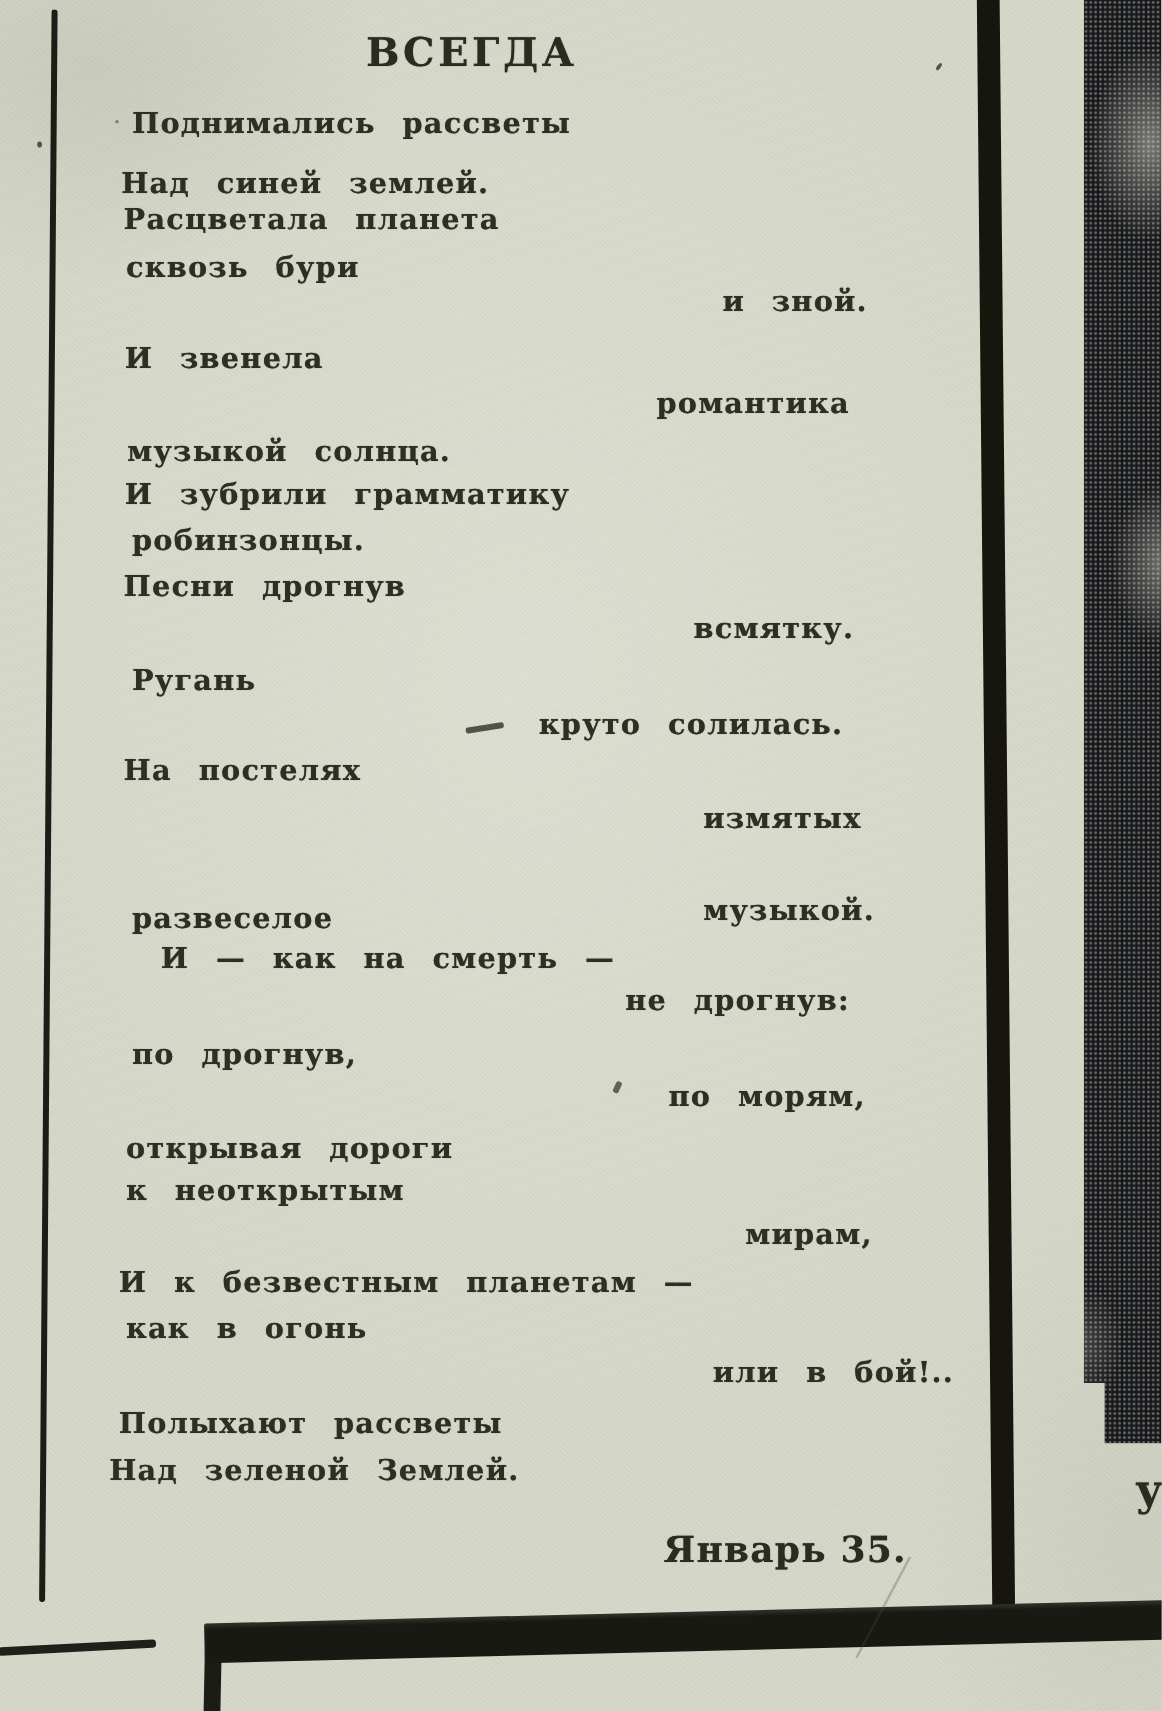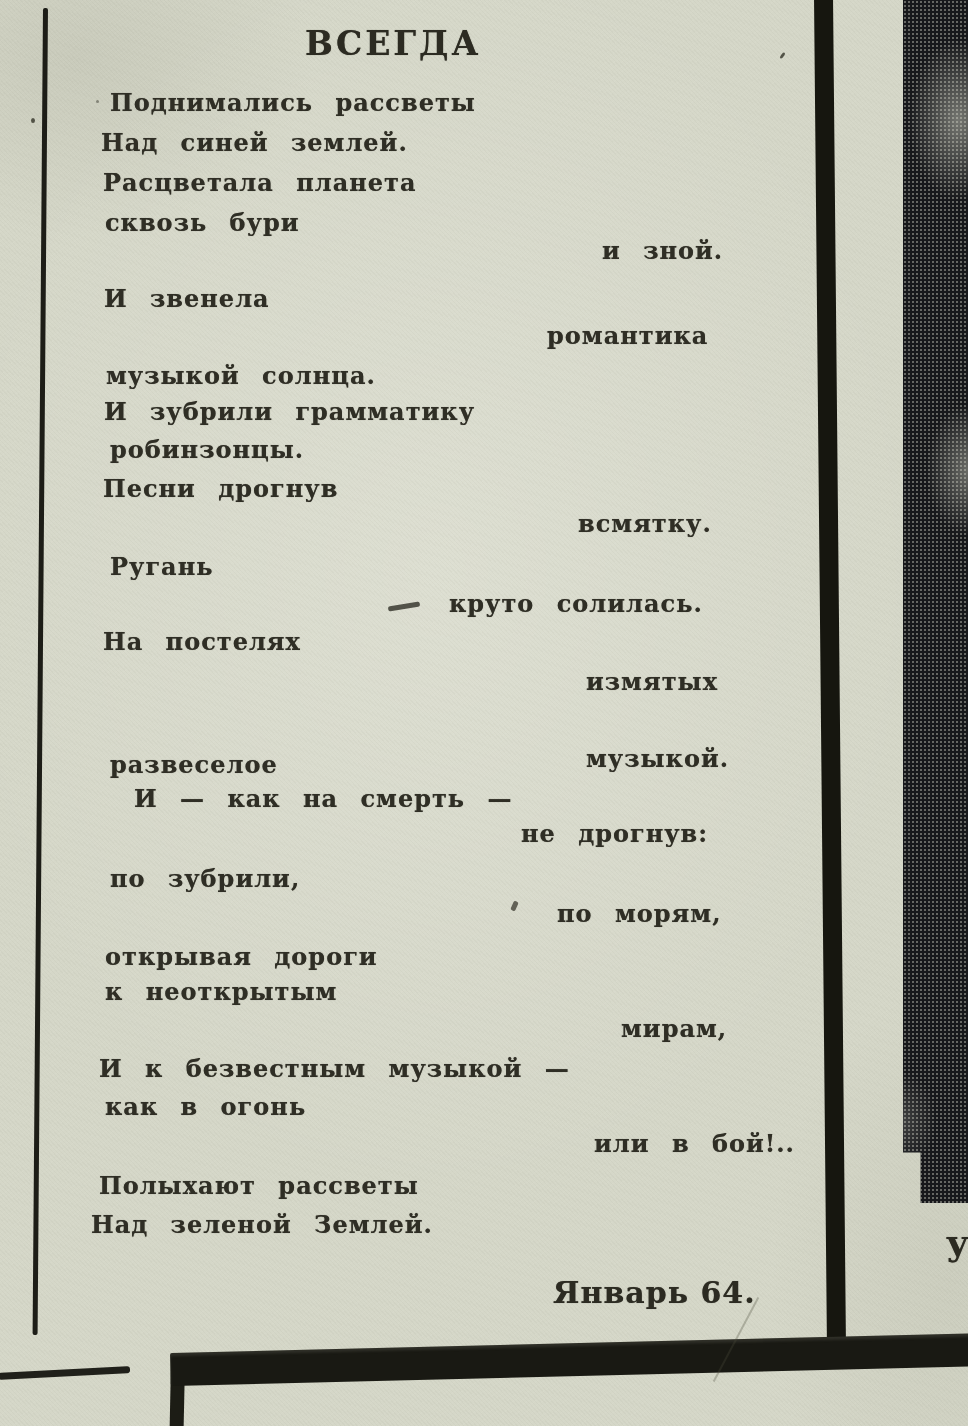--- a/index.html
+++ b/index.html
@@ -63,52 +63,52 @@
 <div class="page">
 
   <div class="rule-left"></div>
   <div class="rule-right"></div>
   <div class="photo"></div>
 
   <h1 class="poem-title" style="position: absolute; left: 271px; top: 27px; margin-left: 34px;">ВСЕГДА</h1>
 
   <div id="poem-lines">
       <div class="poem-line" style="position: absolute; left: 110px; top: 90px;">Поднимались рассветы</div>
-      <div class="poem-line" style="position: absolute; left: 101px; top: 130px;">Над синей землей.</div>
+      <div class="poem-line" style="position: absolute; left: 101px; top: 140px;">Над синей землей.</div>
       <div class="poem-line" style="position: absolute; left: 103px; top: 170px;">Расцветала планета</div>
       <div class="poem-line" style="position: absolute; left: 105px; top: 210px;">сквозь бури</div>
       <div class="poem-line" style="position: absolute; left: 602px; top: 238px; text-align: center;">и зной.</div>
       <div class="poem-line" style="position: absolute; left: 104px; top: 286px;">И звенела</div>
       <div class="poem-line" style="position: absolute; left: 547px; top: 323px;">романтика</div>
       <div class="poem-line" style="position: absolute; left: 106px; top: 363px;">музыкой солнца.</div>
       <div class="poem-line" style="position: absolute; left: 104px; top: 399px;">И зубрили грамматику</div>
       <div class="poem-line" style="position: absolute; left: 110px; top: 437px;">робинзонцы.</div>
       <div class="poem-line" style="position: absolute; left: 103px; top: 476px;">Песни дрогнув</div>
       <div class="poem-line" style="position: absolute; left: 578px; top: 511px;">всмятку.</div>
       <div class="poem-line" style="position: absolute; left: 110px; top: 554px;">Ругань</div>
       <div class="poem-line" style="position: absolute; left: 449px; top: 591px;">круто солилась.</div>
       <div class="poem-line" style="position: absolute; left: 103px; top: 629px;">На постелях</div>
       <div class="poem-line" style="position: absolute; left: 586px; top: 669px;">измятых</div>
       <div class="poem-line" style="position: absolute; left: 110px; top: 752px;">развеселое</div>
       <div class="poem-line" style="position: absolute; left: 586px; top: 746px;">музыкой.</div>
       <div class="poem-line" style="position: absolute; left: 96px; top: 786px; margin-left: 38px;">И — как на смерть —</div>
       <div class="poem-line" style="position: absolute; left: 521px; top: 821px;">не дрогнув:</div>
-      <div class="poem-line" style="position: absolute; left: 110px; top: 866px;">по зубрили,</div>
+      <div class="poem-line" style="position: absolute; left: 110px; top: 866px;">по дрогнув,</div>
       <div class="poem-line" style="position: absolute; left: 557px; top: 901px;">по морям,</div>
       <div class="poem-line" style="position: absolute; left: 105px; top: 944px;">открывая дороги</div>
       <div class="poem-line" style="position: absolute; left: 105px; top: 979px;">к неоткрытым</div>
       <div class="poem-line" style="position: absolute; left: 621px; top: 1016px;">мирам,</div>
-      <div class="poem-line" style="position: absolute; left: 99px; top: 1056px;">И к безвестным музыкой —</div>
+      <div class="poem-line" style="position: absolute; left: 99px; top: 1056px;">И к безвестным планетам —</div>
       <div class="poem-line" style="position: absolute; left: 105px; top: 1094px;">как в огонь</div>
       <div class="poem-line" style="position: absolute; left: 594px; top: 1131px;">или в бой!..</div>
       <div class="poem-line" style="position: absolute; left: 99px; top: 1173px;">Полыхают рассветы</div>
       <div class="poem-line" style="position: absolute; left: 91px; top: 1212px;">Над зеленой Землей.</div>
     </div>
 
-  <div class="signature" style="position: absolute; left: 553px; top: 1278px;">Январь 64.</div>
+  <div class="signature" style="position: absolute; left: 553px; top: 1278px;">Январь 35.</div>
 
   <div class="frag-letter" style="position: absolute; left: 946px; top: 1224px;">у</div>
 
   <div class="stray-dash" style="position: absolute; left: 388px; top: 604px;"></div>
   <div class="stray-tick" style="position: absolute; left: 512px; top: 901px;"></div>
 
   <div class="bottom-thin-rule"></div>
   <div class="bottom-corner"></div>
   <div class="bottom-bar"></div>
 

